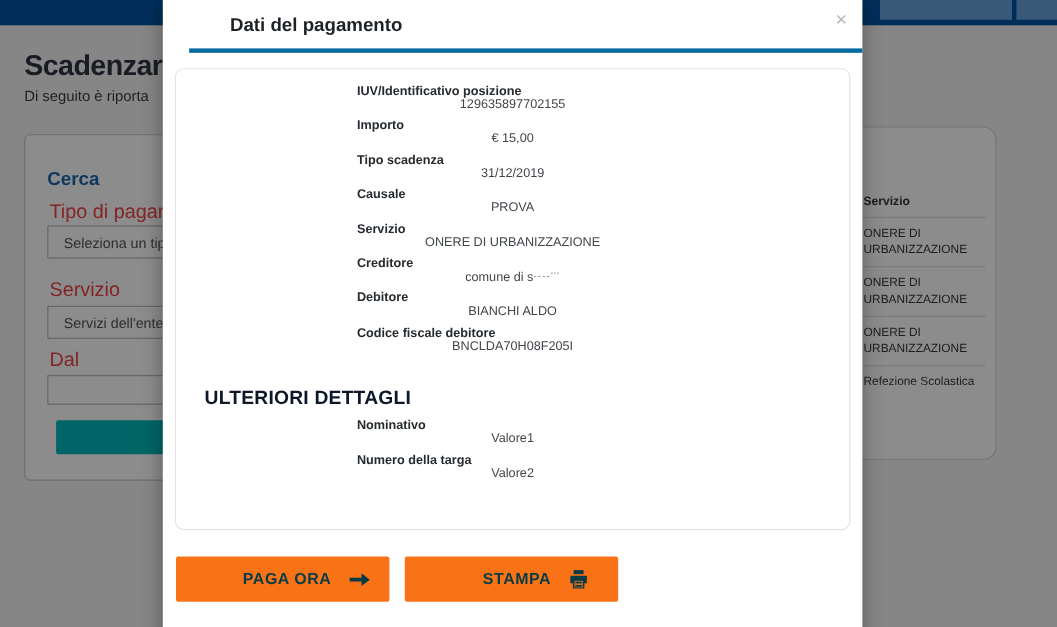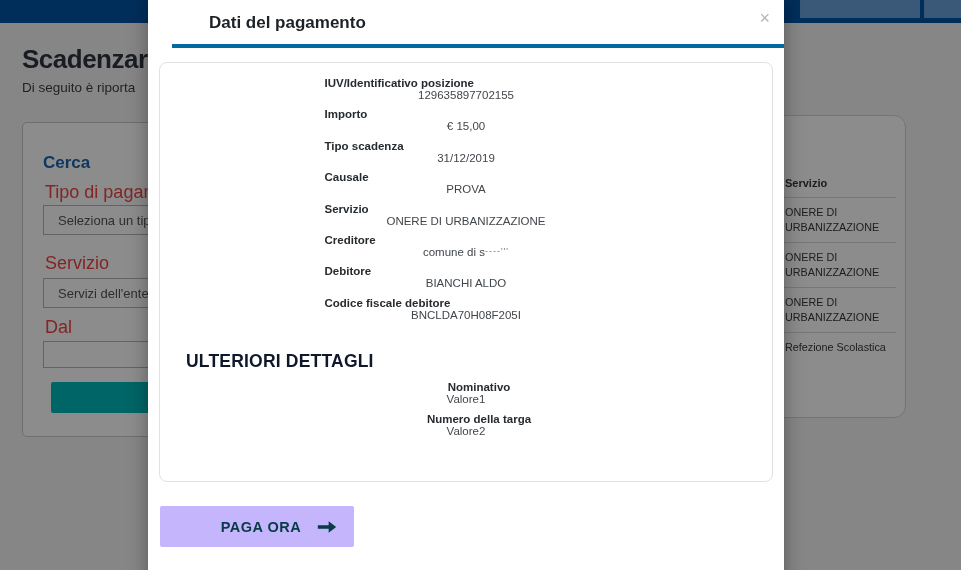--- a/index.html
+++ b/index.html
@@ -53,24 +53,24 @@
 
   .details-card { position:absolute; left:11px; top:62px; width:614px; height:420px;
                  border:1px solid #e2e2e2; border-radius:8px; padding-top:14px; }
   .detail-row { display:flex; align-items:center; height:31.4px; font-size:11.5px;flex-direction:column; }
   .detail-label { width:335px; padding-left:26px; font-weight:bold; color:#262b2f; }
   .detail-value { flex:1; color:#41464b; }
   .redacted { filter:blur(0.7px); opacity:0.7; font-size:9px; vertical-align:top;
                  letter-spacing:1px; }
   .extra-title { margin:22px 0 0 26px; font-size:17.5px; font-weight:bold; color:#0f172a;
                  line-height:22px; letter-spacing:0.2px; }
-  .extra-rows { margin-top:9px;text-align:center; }
+  .extra-rows { margin-top:9px; }
 
   .modal-actions { position:absolute; left:12px; top:506px; display:flex; gap:14px; }
-  .teal-btn { width:194px; height:41px; background:#c4b5fd; border:none; border-radius:2px;
+  .teal-btn { width:194px; height:41px; background:#f97316; border:none; border-radius:2px;
               display:flex; align-items:center; justify-content:center; gap:16px;
               cursor:pointer; font-family:"Liberation Sans", sans-serif;padding-left:44px; }
   .teal-btn span { font-size:14.5px; font-weight:bold; color:#073b46; letter-spacing:0.5px; }
   .teal-btn svg { fill:#073b46; }
 </style>
 </head>
 <body>
 
 <div class="page">
   <div class="topbar">
@@ -161,14 +161,24 @@
       </div>
   </div>
 
   <div class="modal-actions">
     <button class="teal-btn">
       <span>PAGA ORA</span>
       <svg width="20" height="16" viewBox="0 0 24 18">
         <path d="M1 7h13V2l9 7-9 7v-5H1z"></path>
       </svg>
     </button>
+    <button class="teal-btn">
+      <span>STAMPA</span>
+      <svg width="18" height="17" viewBox="0 0 24 22">
+        <rect x="6" y="0" width="12" height="5"></rect>
+        <path d="M2 7h20v9h-4v-4H6v4H2z"></path>
+        <rect x="8" y="14" width="8" height="2.2"></rect>
+        <rect x="8" y="18" width="8" height="2.2"></rect>
+        <rect x="6" y="12" width="12" height="10" fill="none" stroke="#073b46" stroke-width="2"></rect>
+      </svg>
+    </button>
   </div>
 </div>
 
 </body></html>

